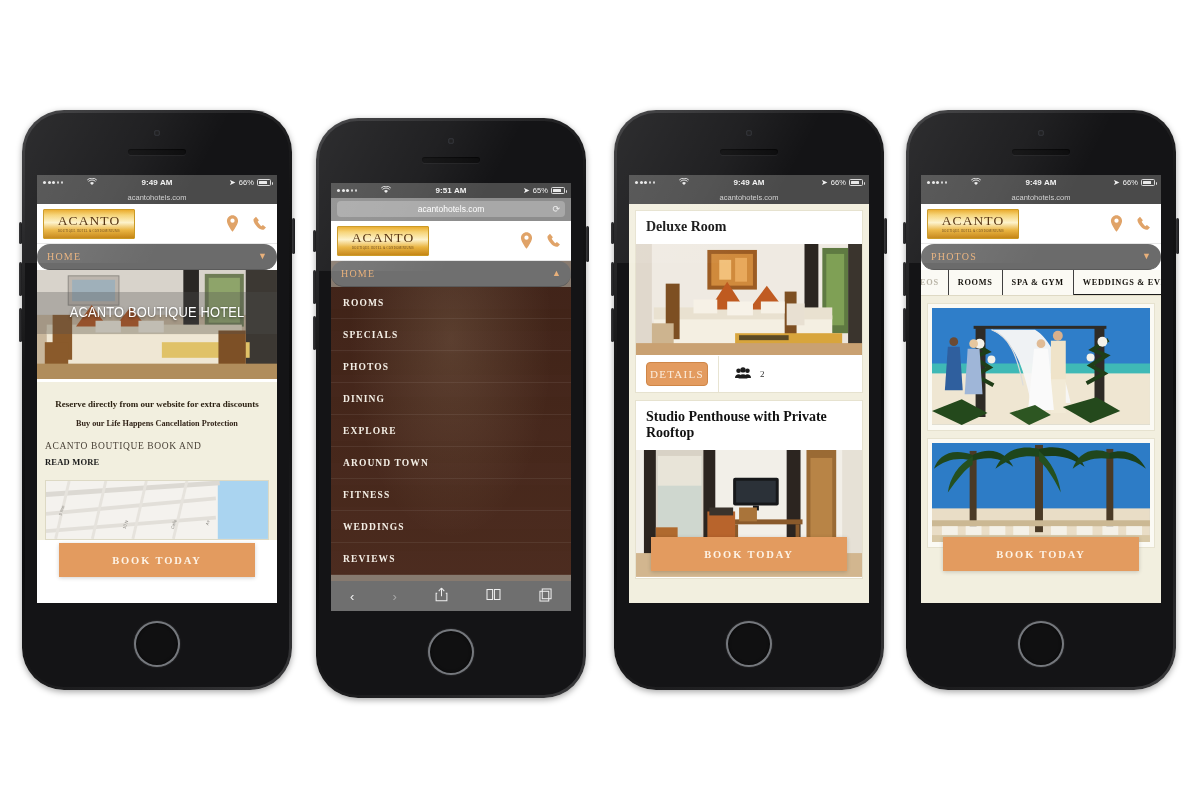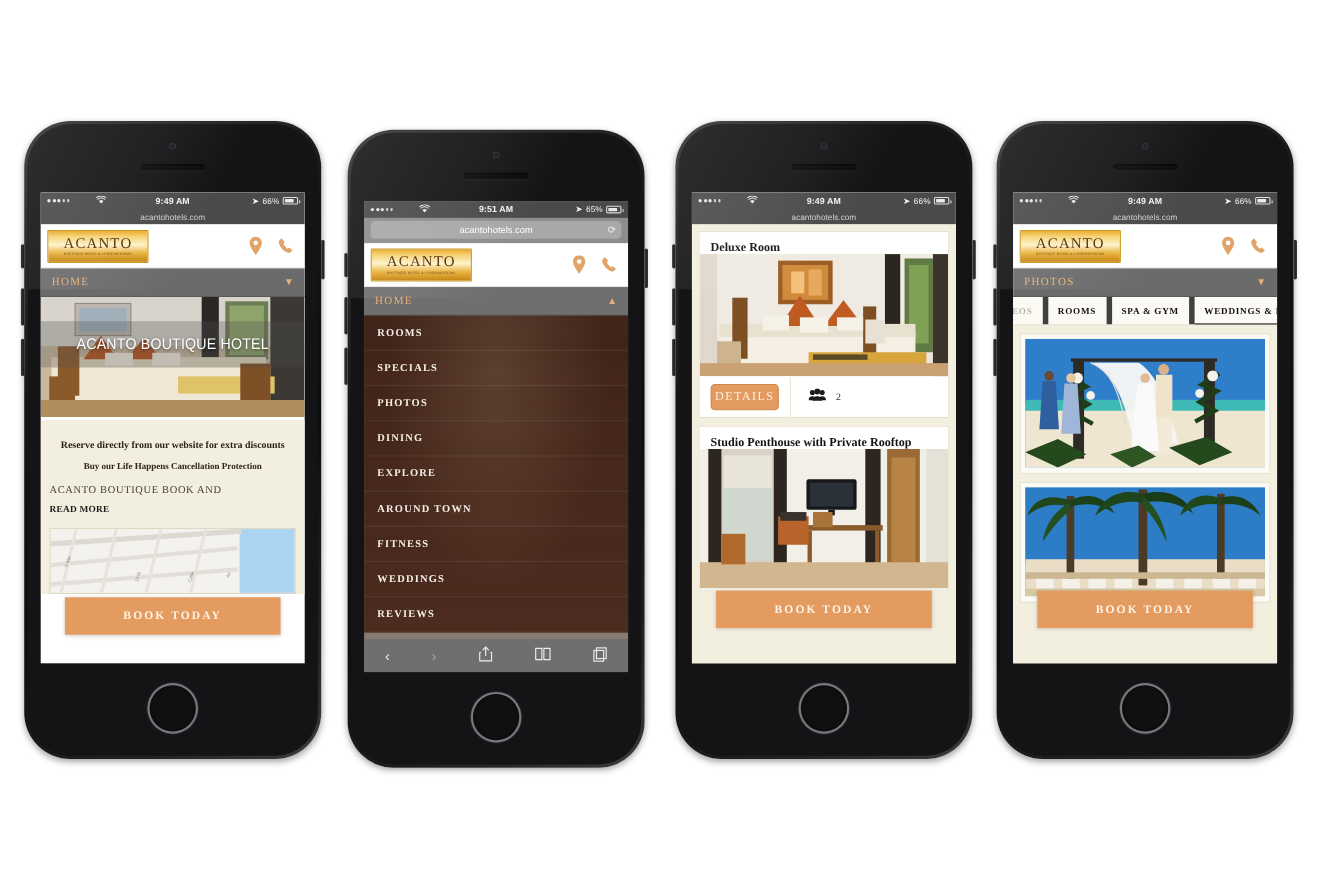--- a/index.html
+++ b/index.html
@@ -124,20 +124,21 @@
     transform:scaleY(1.05);
   }
   .hdr-icons { margin-left:auto; display:flex; gap:14px; align-items:center; color:#e0a368; }
   .ic-pin svg, .ic-phone svg { display:block; }
 
   
   .navbar {
     background:#6b6b6b; height:26px;
     display:flex; align-items:center; padding:0 10px;
     border-bottom:1px solid #5a5a5a;
+    border-radius:13px;
   }
   .navbar .label {
     font-family:"Liberation Serif", serif;
     color:#e8b07a; font-size:10px; letter-spacing:1.2px;
   }
   .navbar .caret { margin-left:auto; color:#e8b07a; font-size:9px; line-height:1; }
 
   
   .hero { position:relative; height:112px; overflow:hidden; }
   .hero-photo { position:absolute; inset:0; }
@@ -215,21 +216,21 @@
     display:flex; align-items:center; justify-content:space-around;
     color:#efefef; font-size:13px;
   }
   .safari-toolbar .dim { color:#a6a6a6; }
 
   
   .rooms-page { background:#f2efdf; height:100%; padding:6px; }
   .room-card { background:#fff; border:1px solid #e6e2cf; margin-bottom:7px; }
   .room-title {
     font-family:"Liberation Serif", serif; font-weight:bold;
-    font-size:11px; color:#121212; padding:8px 10px 0;
+    font-size:14px; color:#121212; padding:8px 10px 9px;
   }
   .room-photo { height:112px; position:relative; overflow:hidden; }
   .room-foot { display:flex; align-items:center; height:36px; }
   .details-btn {
     margin:0 10px; width:62px; height:24px; border-radius:4px;
     background:#e39b5f; border:1px solid #cf8647;
     display:flex; align-items:center; justify-content:center;
     font-family:"Liberation Serif", serif;
     color:#fbeedf; font-size:11px; letter-spacing:1.3px;
   }
@@ -238,21 +239,21 @@
 
   
   .tabs {
     display:flex; align-items:stretch; height:26px;
     background:#fbfaf4; border-bottom:1px solid #ded9c4; overflow:hidden;
   }
   .tab {
     display:flex; align-items:center; padding:12px 9px; white-space:nowrap;
     font-family:"Liberation Serif", serif; font-weight:bold;
     font-size:8.3px; letter-spacing:.7px; color:#15120d;
-    border-right:5px solid #404040;
+    border-right:1px solid #404040;
   }
   .tab.faded { color:#b9b4a6; }
   .tab.active { border-bottom:2.5px solid #1b1b1b; }
   .gallery { background:#f2efdf; padding:7px 6px 0; height:100%; }
   .gal-card { background:#fbfaf4; border:1px solid #e6e2cf; padding:4px; margin-bottom:7px; }
   .gal-photo { height:118px; position:relative; overflow:hidden; }
 
   .ph-img { position:absolute; inset:0; }
 </style>
 </head>

